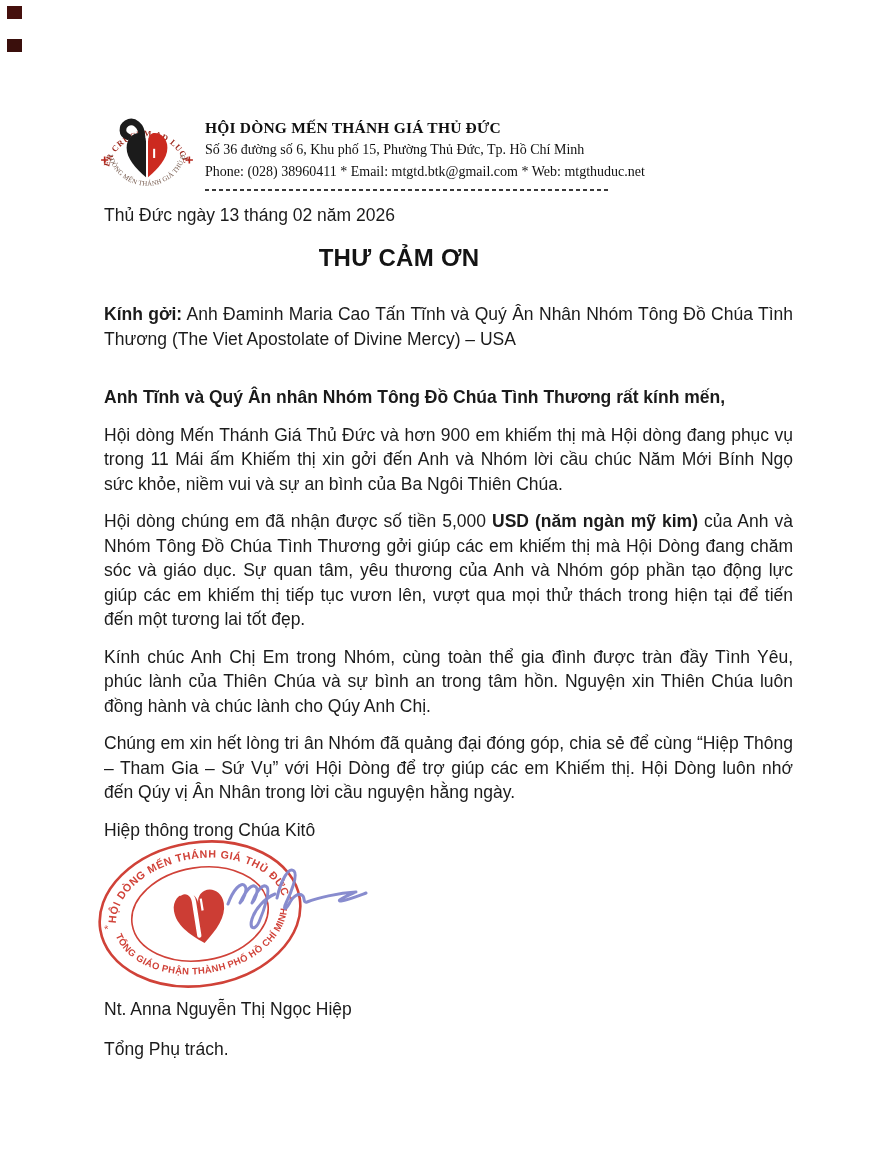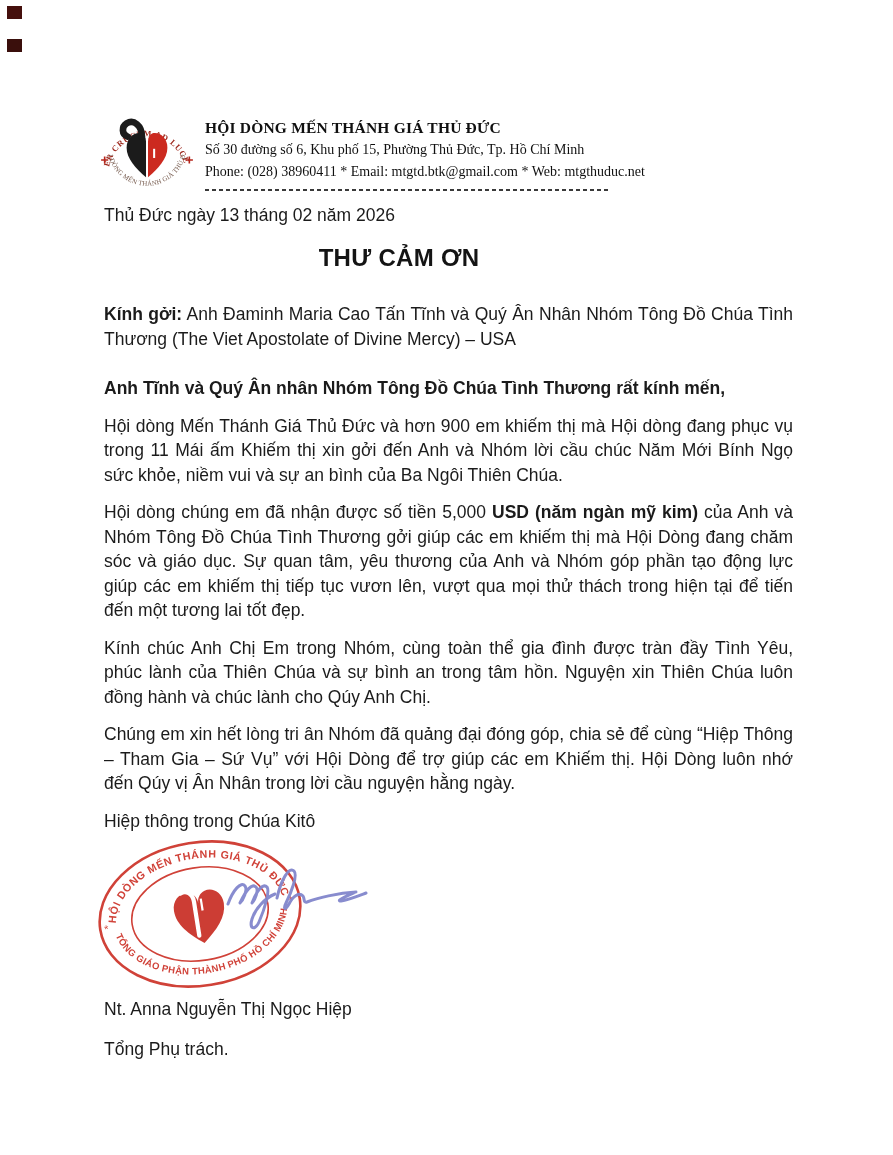--- a/index.html
+++ b/index.html
@@ -20,21 +20,21 @@
   .dashed-rule{margin-top:6px;width:405px;height:2px;
     background:repeating-linear-gradient(90deg,#3a3a3a 0 4px,rgba(0,0,0,0) 4px 7px);}
 
   .dateline{position:absolute;left:104px;top:203px;font-size:17.5px;line-height:25px;}
 
   .title{position:absolute;left:0;top:244px;width:798px;margin:0;text-align:center;
     font-size:24px;font-weight:bold;letter-spacing:.3px;color:#141414;}
 
   .body-text{position:absolute;left:104px;top:302px;width:689px;}
   .body-text p{margin:0 0 13px 0;font-size:17.5px;line-height:24.5px;text-align:justify;}
-  p.greeting{margin-bottom:25px;}
+  p.greeting{margin-bottom:34px;}
   p.bold{font-weight:bold;}
   p.signoff{margin-bottom:2px;text-align:left;}
 
   
   .stamp-area{position:absolute;left:94px;top:838px;width:300px;height:160px;}
   .stamp-svg{position:absolute;left:0;top:0;transform:rotate(-9deg);transform-origin:50% 50%;opacity:.93;}
   .stamp-ring-text{font-family:"Liberation Sans", sans-serif;font-weight:bold;}
   .signature-svg{position:absolute;left:126px;top:10px;}
 
   .closing-name{position:absolute;left:104px;top:999px;font-size:17.5px;text-align:right;}
@@ -71,21 +71,21 @@
         <g>
           <path d="M49,68 C39,59 30,50 30,39 C30,29 38,23 45,25 C47,26 49,28.5 49,32.5 L49,68 Z" fill="#1b1b1b"></path>
           <path d="M51,68 C61,59 70,50 70,39 C70,29 62,23 55,25 C53,26 51,28.5 51,32.5 L51,68 Z" fill="#cc2a20"></path>
           <path d="M45,28 C45,17 37,11 30,15 C25,18 25,26 31,28" stroke="#1b1b1b" stroke-width="6.5" fill="none" stroke-linecap="round"></path>
           <rect x="56" y="40" width="2" height="9" fill="#ffffff"></rect>
         </g>
       </svg>
     </div>
     <div class="letterhead-text">
       <div class="lh-name">HỘI DÒNG MẾN THÁNH GIÁ THỦ ĐỨC</div>
-      <div class="lh-line">Số 30 đường số 6, Khu phố 15, Phường Thủ Đức, Tp. Hồ Chí Minh</div>
+      <div class="lh-line">Số 36 đường số 6, Khu phố 15, Phường Thủ Đức, Tp. Hồ Chí Minh</div>
       <div class="lh-line">Phone: (028) 38960411 * Email: mtgtd.btk@gmail.com * Web: mtgthuduc.net</div>
       <div class="dashed-rule"></div>
     </div>
   </header>
 
   <div class="dateline">Thủ Đức ngày 13 tháng 02 năm 2026</div>
 
   <h1 class="title">THƯ CẢM ƠN</h1>
 
   <div class="body-text">

